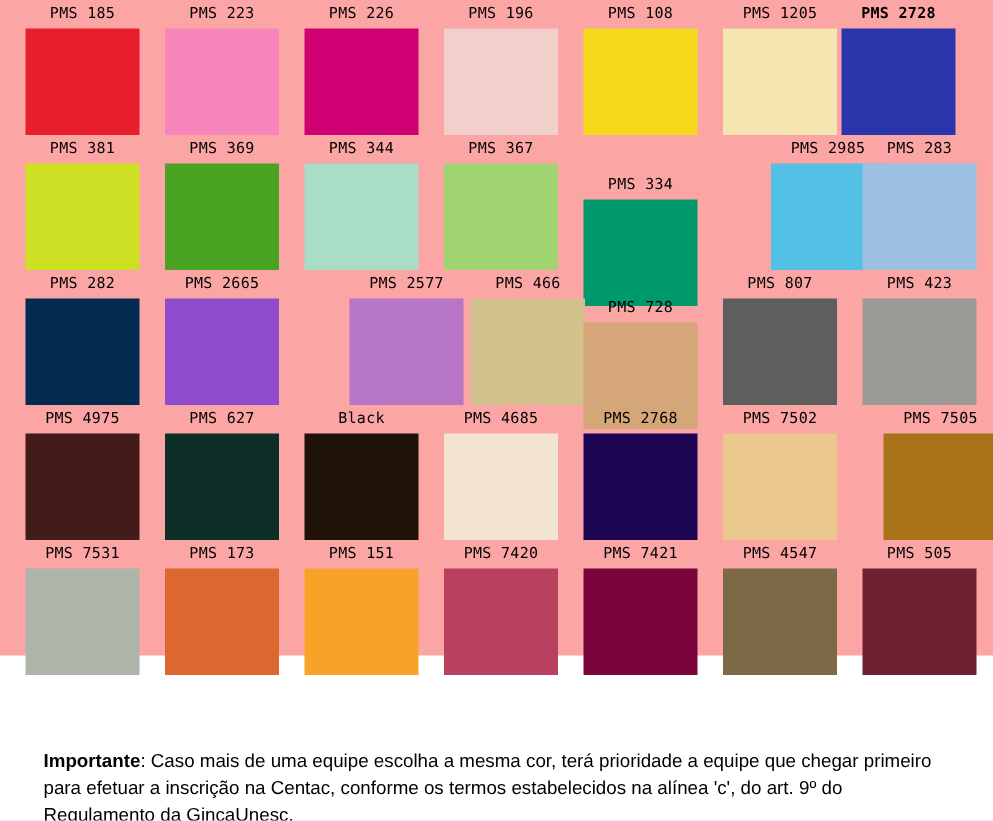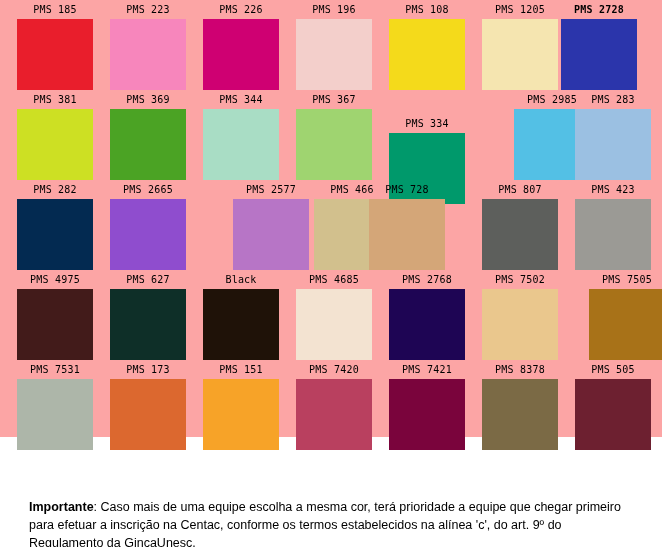--- a/index.html
+++ b/index.html
@@ -144,21 +144,21 @@
           <span class="swatch-chip" style="background: rgb(143, 77, 206);"></span>
         </div>
         <div class="swatch-cell" style="left: 203px; margin-left: 30px;">
           <span class="swatch-label">PMS 2577</span>
           <span class="swatch-chip" style="background: rgb(183, 117, 198);"></span>
         </div>
         <div class="swatch-cell" style="left: 314px;">
           <span class="swatch-label">PMS 466</span>
           <span class="swatch-chip" style="background: rgb(210, 192, 141);"></span>
         </div>
-        <div class="swatch-cell" style="left: 369px;">
+        <div class="swatch-cell" style="left: 389px; margin-top: 16px;">
           <span class="swatch-label">PMS 728</span>
           <span class="swatch-chip" style="background: rgb(212, 166, 120);"></span>
         </div>
         <div class="swatch-cell" style="left: 482px;">
           <span class="swatch-label">PMS 807</span>
           <span class="swatch-chip" style="background: rgb(93, 95, 92);"></span>
         </div>
         <div class="swatch-cell" style="left: 575px;">
           <span class="swatch-label">PMS 423</span>
           <span class="swatch-chip" style="background: rgb(155, 154, 149);"></span>
@@ -209,21 +209,21 @@
         </div>
         <div class="swatch-cell" style="left: 296px;">
           <span class="swatch-label">PMS 7420</span>
           <span class="swatch-chip" style="background: rgb(185, 64, 95);"></span>
         </div>
         <div class="swatch-cell" style="left: 389px;">
           <span class="swatch-label">PMS 7421</span>
           <span class="swatch-chip" style="background: rgb(122, 4, 60);"></span>
         </div>
         <div class="swatch-cell" style="left: 482px;">
-          <span class="swatch-label">PMS 8378</span>
+          <span class="swatch-label">PMS 4547</span>
           <span class="swatch-chip" style="background: rgb(123, 106, 69);"></span>
         </div>
         <div class="swatch-cell" style="left: 575px;">
           <span class="swatch-label">PMS 505</span>
           <span class="swatch-chip" style="background: rgb(109, 32, 48);"></span>
         </div>
       </div>
     </div>
 
   <p id="footer-note">

